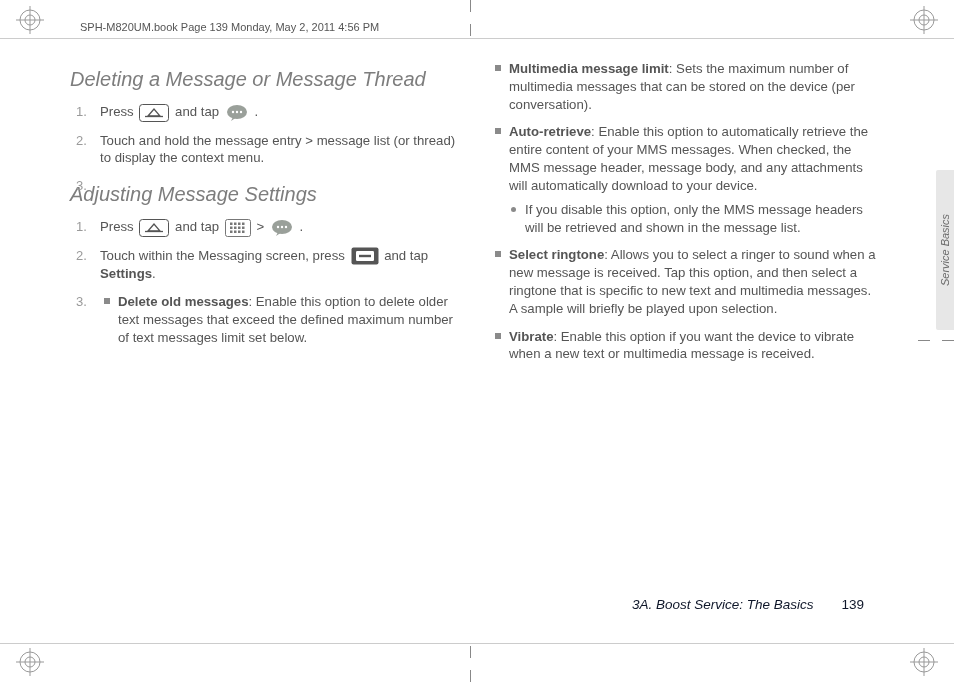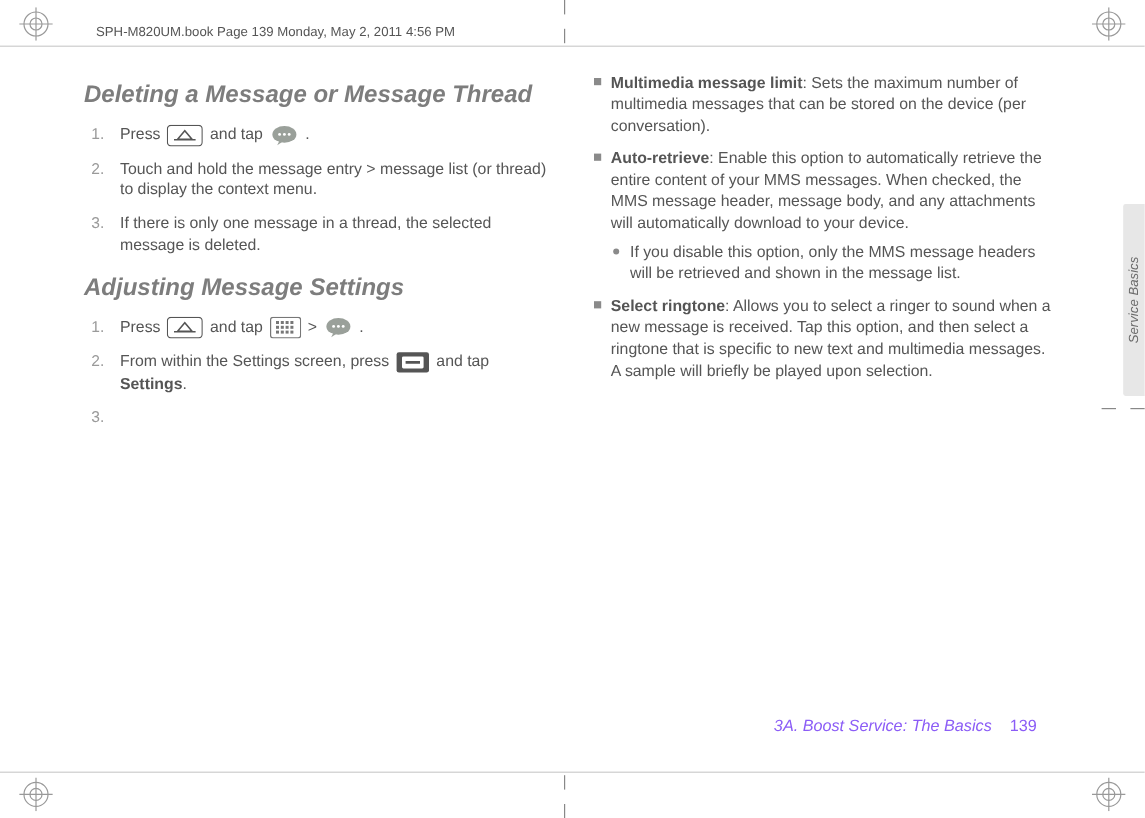--- a/index.html
+++ b/index.html
@@ -23,21 +23,21 @@
   .tick-b2 { bottom:24px; left:470px; width:1px; height:12px; }
   .tick-r1 { right:0; top:340px; height:1px; width:12px; }
   .tick-r2 { right:24px; top:340px; height:1px; width:12px; }
 
   .book-header { position:absolute; top:21px; left:80px; font-size:11px; color:#555; }
 
   .page { position:absolute; top:60px; left:70px; right:70px; bottom:60px; }
   .columns { display:flex; gap:34px; height:100%; }
   .col { flex:1 1 0; font-size:13.2px; line-height:1.35; color:#555; }
 
-  h2.section { font-family: "Trebuchet MS", Arial, sans-serif; font-style: italic; font-weight: 700; color:#7d7d7d; font-size:20px; margin-bottom:10px; margin-top:6px; white-space:nowrap; }
+  h2.section { font-family: "Trebuchet MS", Arial, sans-serif; font-style: italic; font-weight: 400; color:#7d7d7d; font-size:20px; margin-bottom:10px; margin-top:6px; white-space:nowrap; }
   h2.section + ol { margin-top:4px; }
 
   ol.steps { list-style:none; padding-left:0; margin-bottom:14px; }
   ol.steps > li { position:relative; padding-left:30px; margin-bottom:10px; }
   ol.steps > li > .num { position:absolute; left:6px; top:0; color:#9a9a9a; font-size:13px; }
   ol.steps > li p { margin-bottom:2px; }
 
   ul.square { list-style:none; padding-left:0; }
   ul.square > li { position:relative; padding-left:18px; margin-bottom:10px; }
   ul.square > li::before { content:""; position:absolute; left:4px; top:5px; width:6px; height:6px; background:#8a8a8a; }
@@ -47,21 +47,21 @@
   ul.bullet > li::before { content:""; position:absolute; left:2px; top:6px; width:5px; height:5px; border-radius:50%; background:#8a8a8a; }
 
   .bold { font-weight:700; color:#555; }
 
   .icon { display:inline-block; vertical-align:middle; margin:0 2px; }
   .icon svg { display:block; }
 
   .side-tab { position:absolute; right:0; top:170px; width:18px; height:160px; background:#e7e7e7; border-radius:2px 0 0 2px; display:flex; align-items:center; justify-content:center; }
   .side-tab span { transform: rotate(-90deg); white-space:nowrap; font-style:italic; font-size:11px; color:#6a6a6a; font-family:"Trebuchet MS", Arial, sans-serif; }
 
-  .footer { position:absolute; left:0; right:0; bottom:70px; display:flex; justify-content:flex-end; gap:15px; padding-right:90px; font-style:italic; color:#8b5cf6; font-family:"Trebuchet MS", Arial, sans-serif; font-size:13.5px; }
+  .footer { position:absolute; left:0; right:0; bottom:70px; display:flex; justify-content:flex-end; gap:28px; padding-right:90px; font-style:italic; color:#0f172a; font-family:"Trebuchet MS", Arial, sans-serif; font-size:13.5px; }
   .footer .pn { font-style:normal; font-weight:400;text-align:right; }
 
   .col-right-pad { padding-right:6px; }
 </style>
 </head>
 <body>
 
 <div class="reg reg-tl">
     <svg viewBox="0 0 28 28">
       <circle cx="14" cy="14" r="10" fill="none" stroke="#999" stroke-width="1"></circle>
@@ -134,21 +134,20 @@
                 </svg></span>
           <span> .</span>
         </p>
       </li>
       <li>
             <span class="num">2.</span>
         <p>Touch and hold the message entry &gt; message list (or thread) to display the context menu.</p>
       </li>
       <li>
             <span class="num">3.</span>
-        <p>If there is only one message in a thread, the selected message is deleted.</p>
       </li>
     </ol>
 
     <h2 class="section">Adjusting Message Settings</h2>
     <ol class="steps">
       <li>
             <span class="num">1.</span>
         <p>
           <span>Press </span>
           <span class="icon"><svg width="30" height="18">
@@ -181,46 +180,48 @@
                   <circle cx="8" cy="8" r="1.2" fill="#fff"></circle>
                   <circle cx="12" cy="8" r="1.2" fill="#fff"></circle>
                   <circle cx="16" cy="8" r="1.2" fill="#fff"></circle>
                 </svg></span>
           <span> .</span>
         </p>
       </li>
       <li>
             <span class="num">2.</span>
         <p>
-          <span>From within the Settings screen, press </span>
+          <span>Touch within the Messaging screen, press </span>
           <span class="icon"><svg width="28" height="18">
                   <rect x="0.5" y="0.5" width="27" height="17" rx="2" fill="#555"></rect>
                   <rect x="5" y="4" width="18" height="10" rx="1.2" fill="#fff"></rect>
                   <line x1="8" y1="9" x2="20" y2="9" stroke="#555" stroke-width="2.4"></line>
                 </svg></span>
           <span> and tap </span><span class="bold">Settings</span><span>.</span>
         </p>
       </li>
       <li>
             <span class="num">3.</span>
         <ul class="square" style="margin-top:8px;">
+          <li><span class="bold">Delete old messages</span><span>: Enable this option to delete older text messages that exceed the defined maximum number of text messages limit set below.</span></li>
         </ul>
       </li>
     </ol>
   </div>
 
   <div class="col col-right-pad">
     <ul class="square">
       <li><span class="bold">Multimedia message limit</span><span>: Sets the maximum number of multimedia messages that can be stored on the device (per conversation).</span></li>
       <li><span class="bold">Auto-retrieve</span><span>: Enable this option to automatically retrieve the entire content of your MMS messages. When checked, the MMS message header, message body, and any attachments will automatically download to your device.</span>
         <ul class="bullet">
           <li>If you disable this option, only the MMS message headers will be retrieved and shown in the message list.</li>
         </ul>
       </li>
       <li><span class="bold">Select ringtone</span><span>: Allows you to select a ringer to sound when a new message is received. Tap this option, and then select a ringtone that is specific to new text and multimedia messages. A sample will briefly be played upon selection.</span></li>
+      <li><span class="bold">Vibrate</span><span>: Enable this option if you want the device to vibrate when a new text or multimedia message is received.</span></li>
     </ul>
   </div>
  </div>
 </div>
 
 <div class="footer">
   <span>3A. Boost Service: The Basics</span>
   <span class="pn">139</span>
 </div>
 

